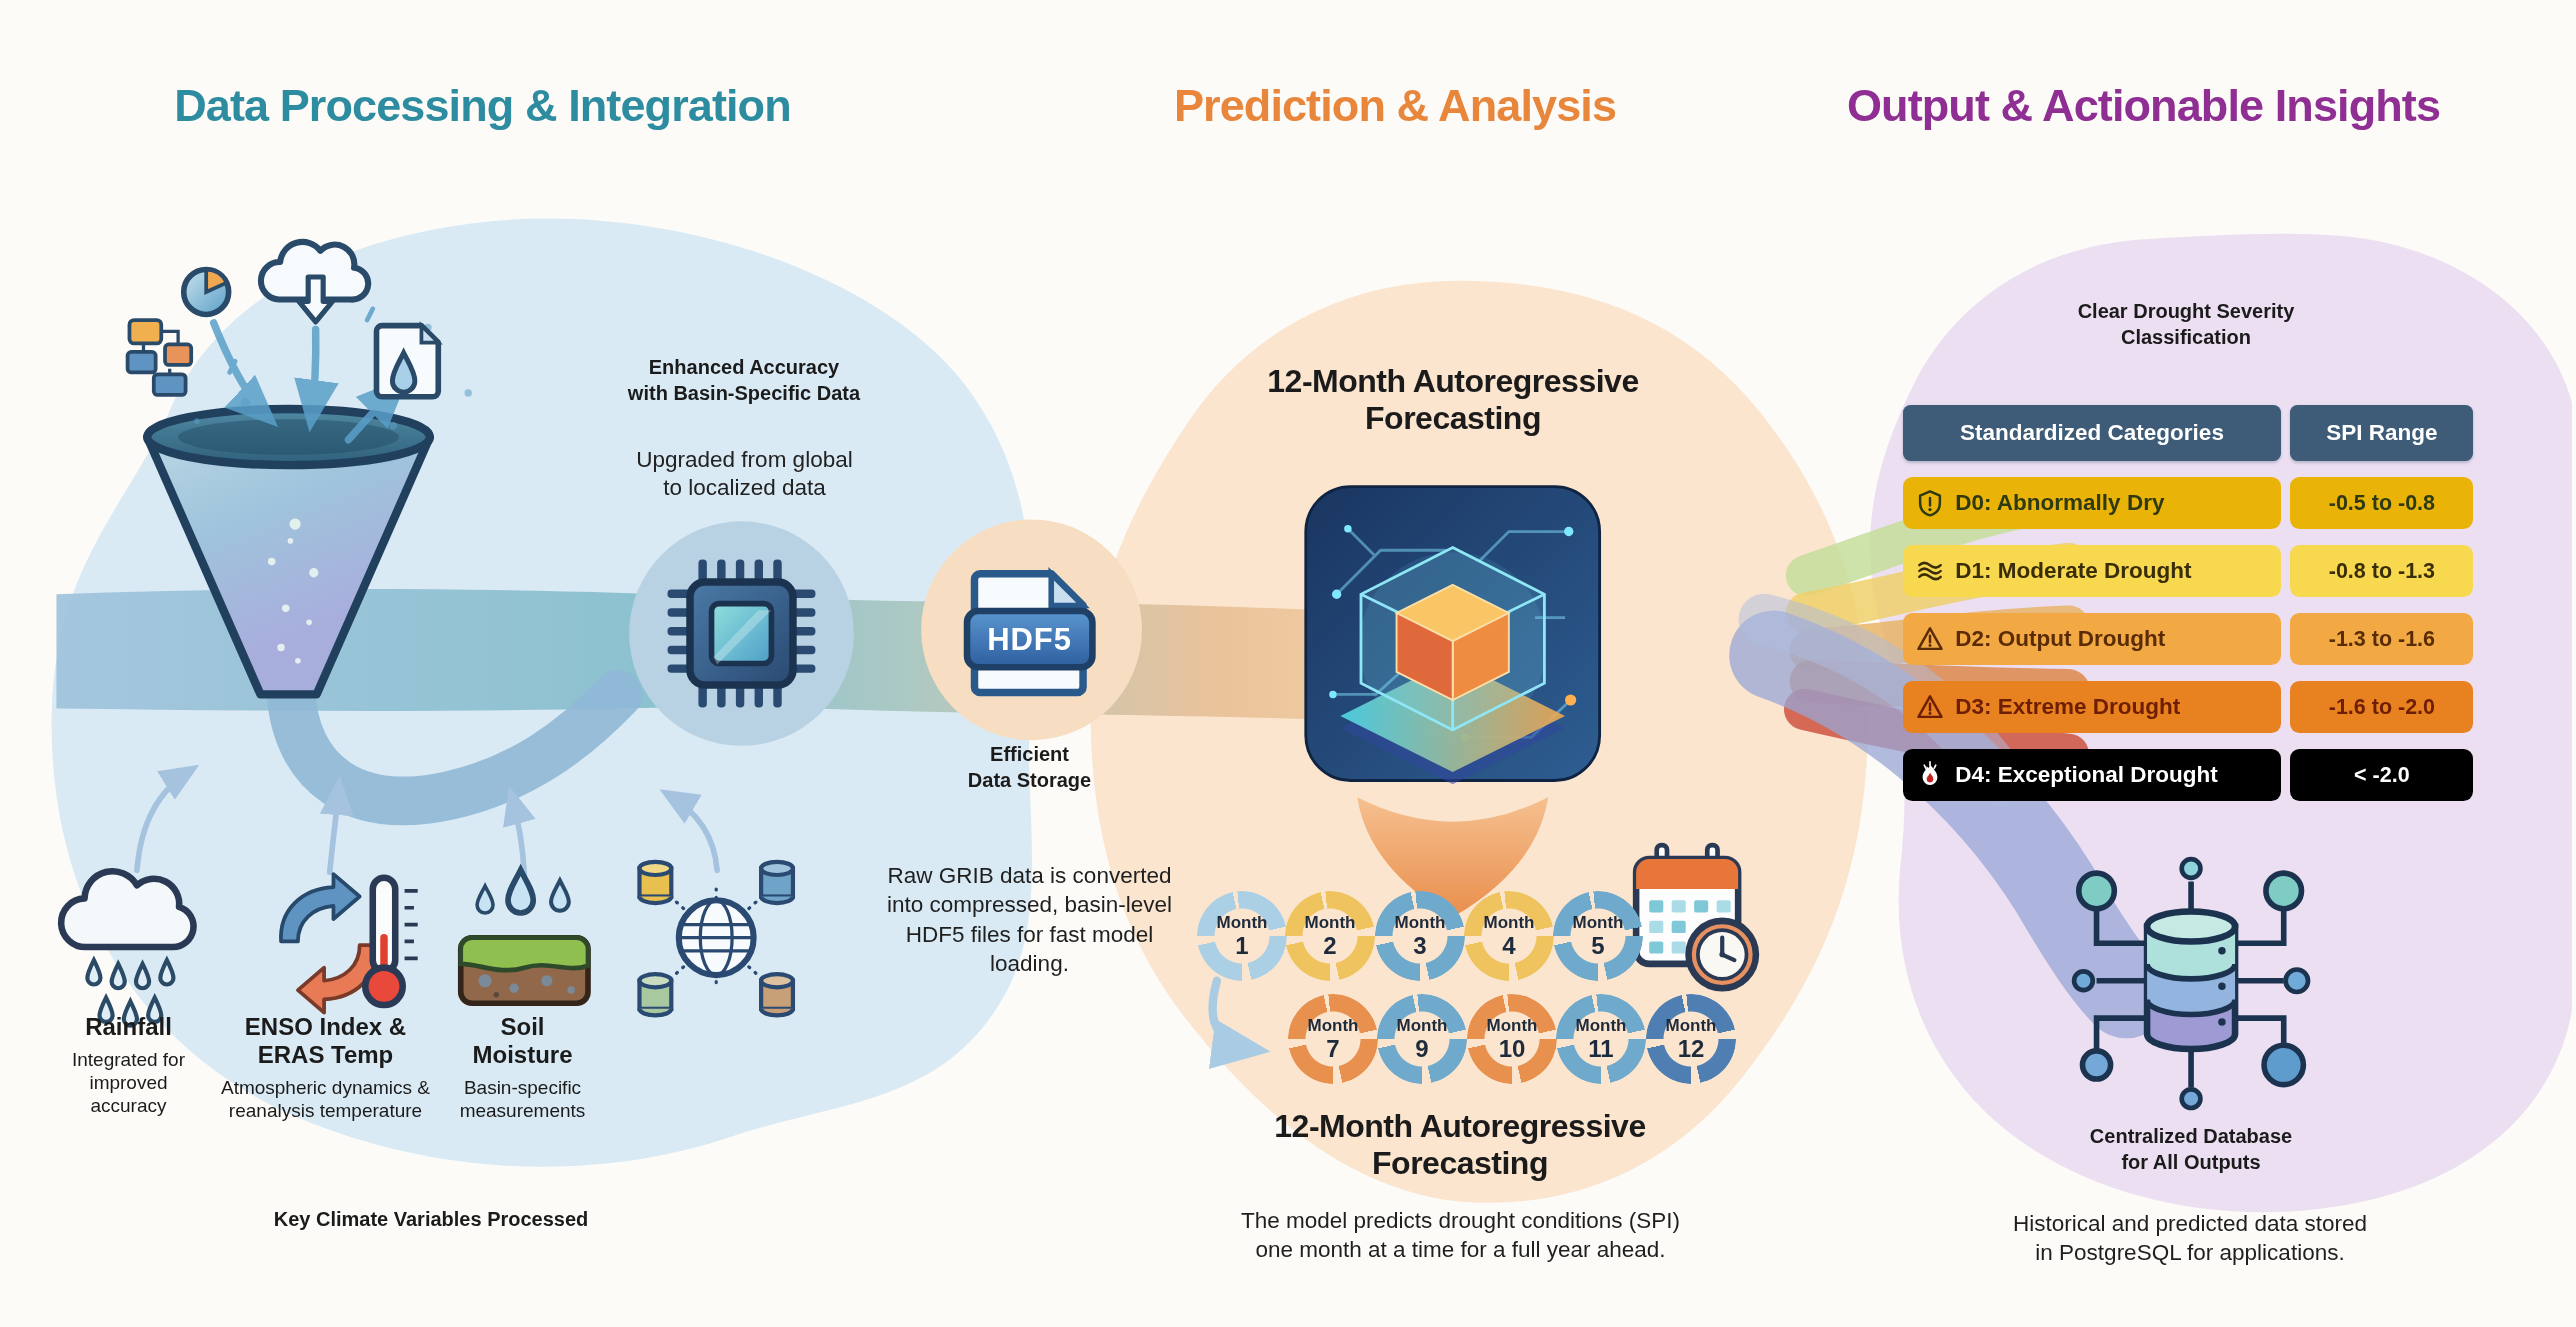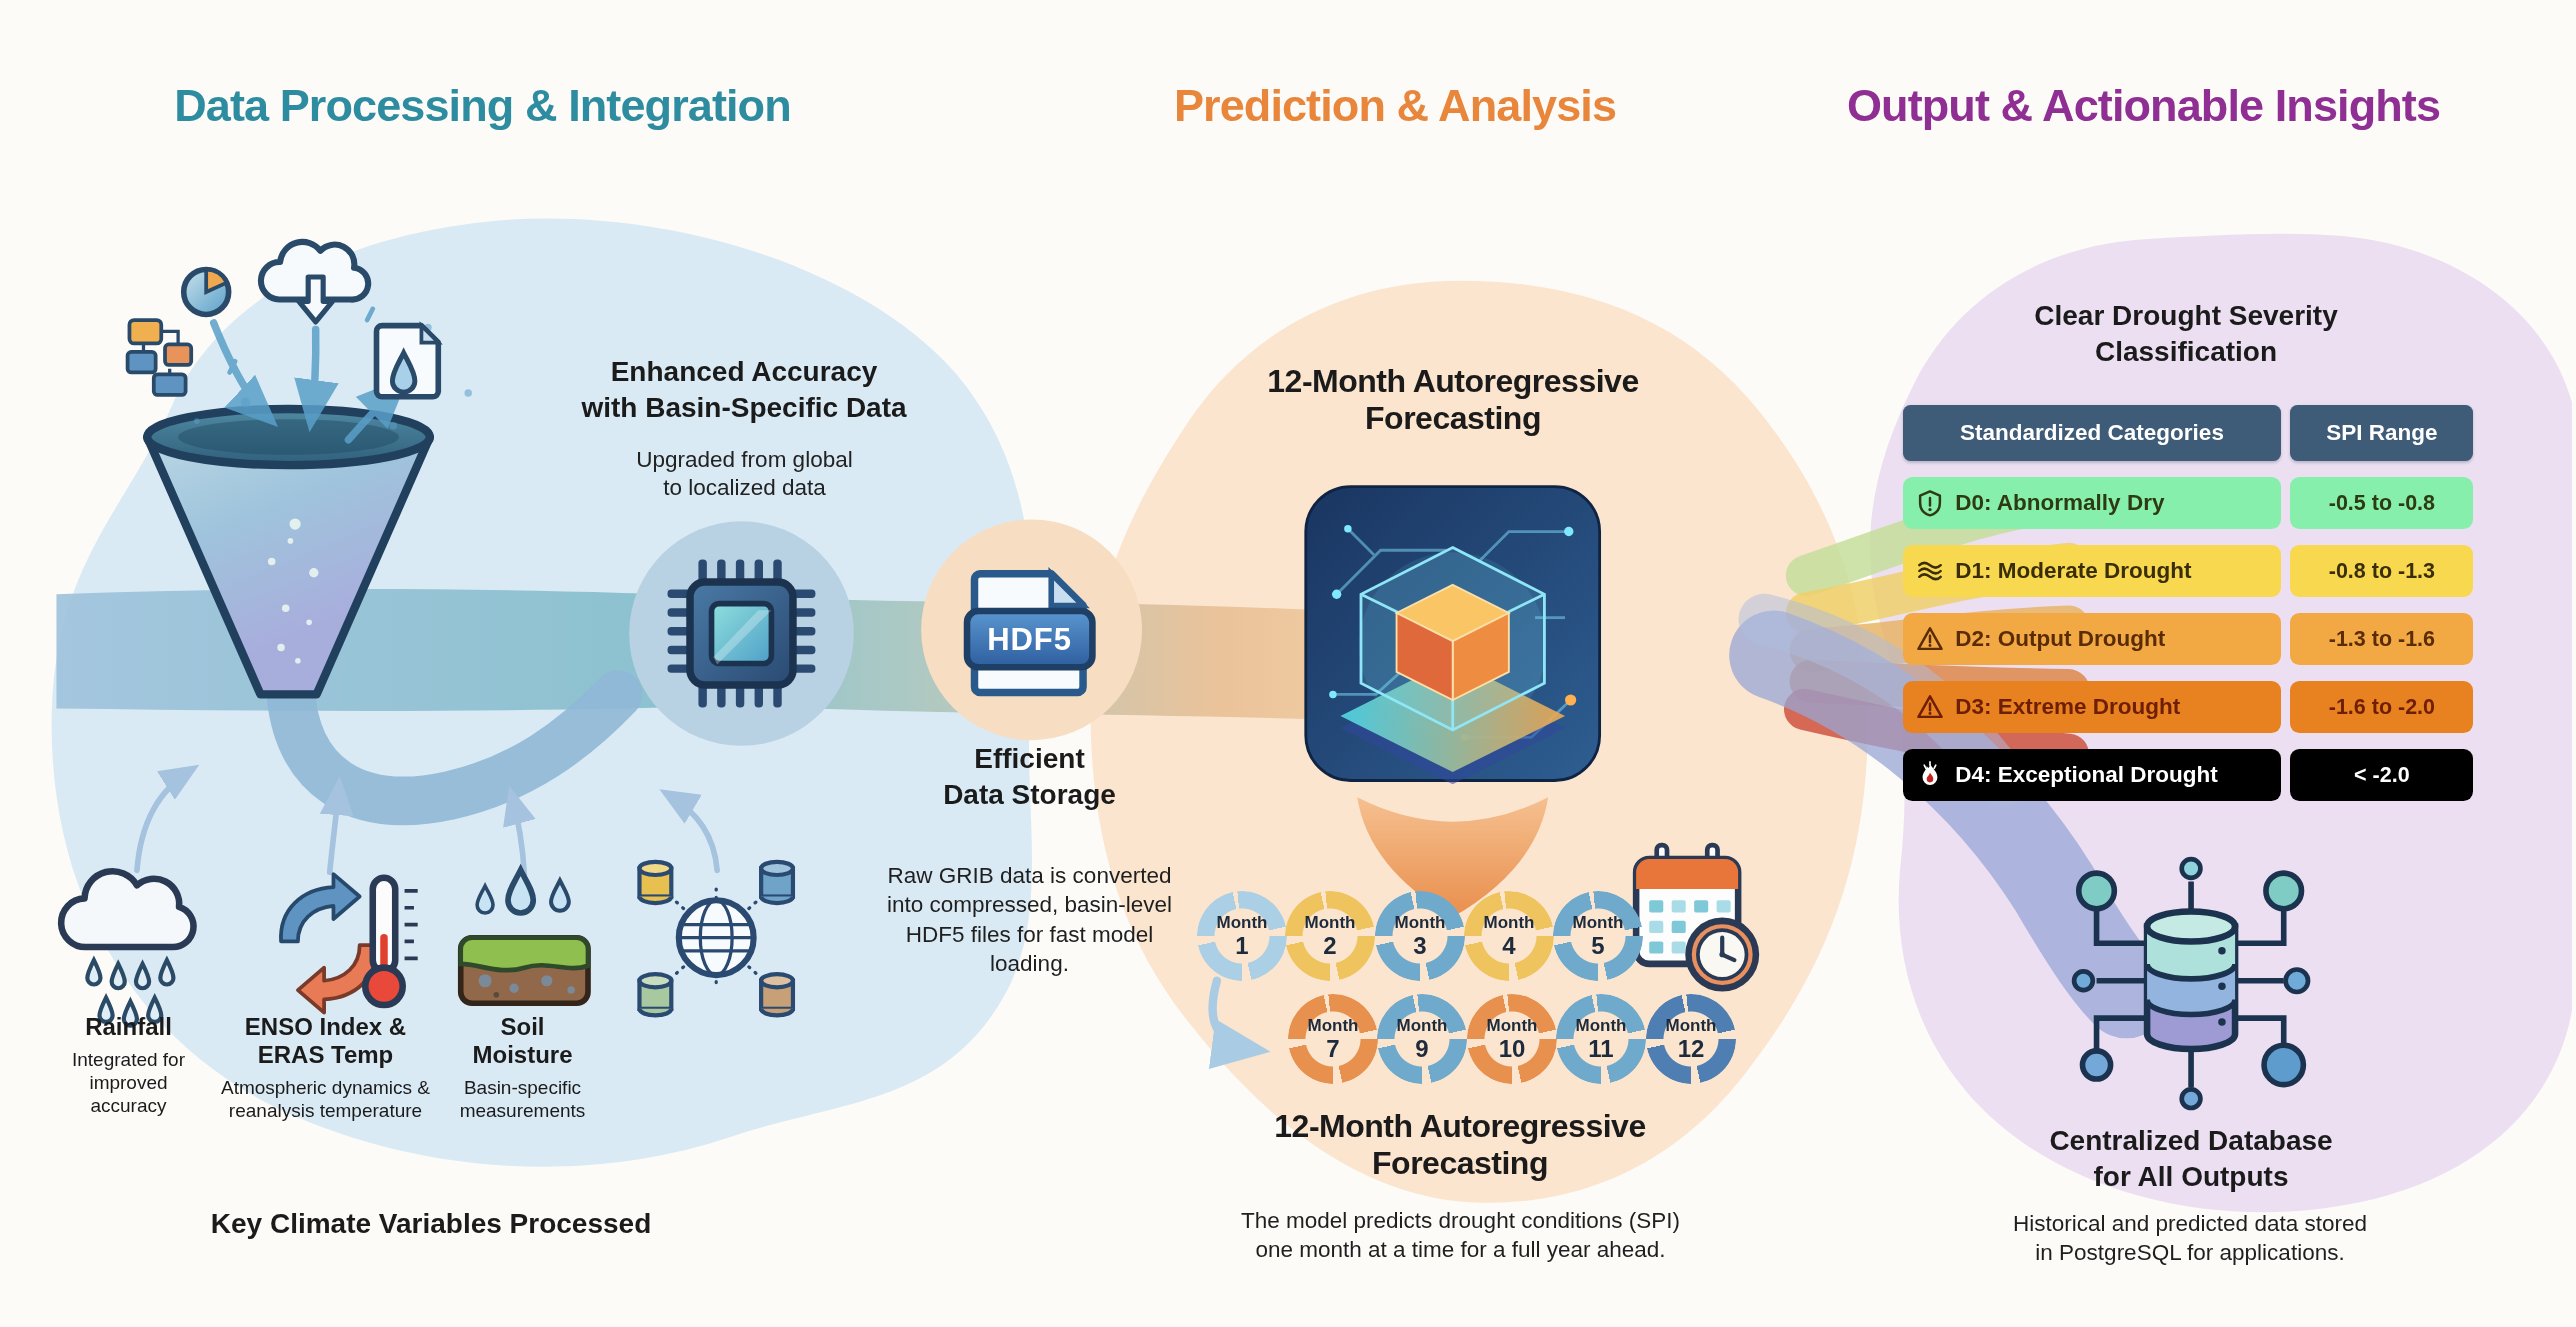--- a/index.html
+++ b/index.html
@@ -1,21 +1,21 @@
 <!DOCTYPE html>
 <html style="font-size:15px"><head>
 <meta charset="utf-8">
 <style>
   html,body{margin:0;padding:0;background:#FCFBF8;}
   .canvas{position:relative;width:2576px;height:1327px;background:#FCFBF8;overflow:hidden;
           font-family:"Liberation Sans",sans-serif;color:#1B1B1B;}
   .abs{position:absolute;}
   .ctr{text-align:center;}
   .h1{font-size:45px;font-weight:700;letter-spacing:-0.9px;white-space:nowrap;}
-  .h2{font-size:28px;font-weight:700;line-height:1.3;}
+  .h2{font-size:20px;font-weight:700;line-height:1.3;}
   .h2t{font-size:32px;font-weight:700;line-height:1.16;letter-spacing:-0.5px;}
   .bodytxt{font-size:22.5px;line-height:1.3;color:#1F1F1F;font-weight:500;}
   .subtxt{font-size:22.5px;line-height:1.26;color:#222;font-weight:500;}
   .var-card{width:225px;text-align:center;}
   .var-title{font-size:24px;font-weight:700;line-height:1.15;}
   .var-desc{font-size:19px;line-height:1.22;margin:7.5px auto 0;font-weight:500;}
   .w130{max-width:122px;margin:0 auto;}
   .dw150{max-width:140px;} .dw230{max-width:215px;} .dw210{max-width:197px;} .dw160{max-width:150px;}
 
   
@@ -37,21 +37,21 @@
   .sev-head,.sev-row{display:flex;gap:9.4px;margin-bottom:16px;}
   .sev-head .cell{background:#3E5C77;color:#fff;font-weight:700;font-size:22.5px;
      display:flex;align-items:center;justify-content:center;border-radius:7.5px;height:56px;
      box-shadow:0 1.9px 2.8px rgba(40,60,80,.25);}
   .c1{width:378px;} .c2{width:183px;}
   .sev-row .cat{width:378px;height:52px;display:flex;align-items:center;padding-left:13px;
      box-sizing:border-box;border-radius:9.4px;font-weight:700;font-size:22.5px;}
   .sev-row .rng{width:183px;height:52px;display:flex;align-items:center;justify-content:center;
      border-radius:9.4px;font-weight:700;font-size:21.5px;}
   .sev-row .icn{width:28px;height:28px;margin-right:11.2px;flex:0 0 28px;}
-  .r0 .cat,.r0 .rng{background:#86efac;color:#2E3A12;}
+  .r0 .cat,.r0 .rng{background:#eab308;color:#2E3A12;}
   .r1 .cat,.r1 .rng{background:#F8D84E;color:#3A2E08;}
   .r2 .cat,.r2 .rng{background:#F2A943;color:#5A2C06;}
   .r3 .cat,.r3 .rng{background:#E8811F;color:#6E1E04;}
   .r4 .cat,.r4 .rng{background:#000000;color:#FFFFFF;}
 
   .hdf5txt{font-size:31px;font-weight:800;color:#fff;letter-spacing:0.9px;}
 </style>
 </head>
 <body>
 

